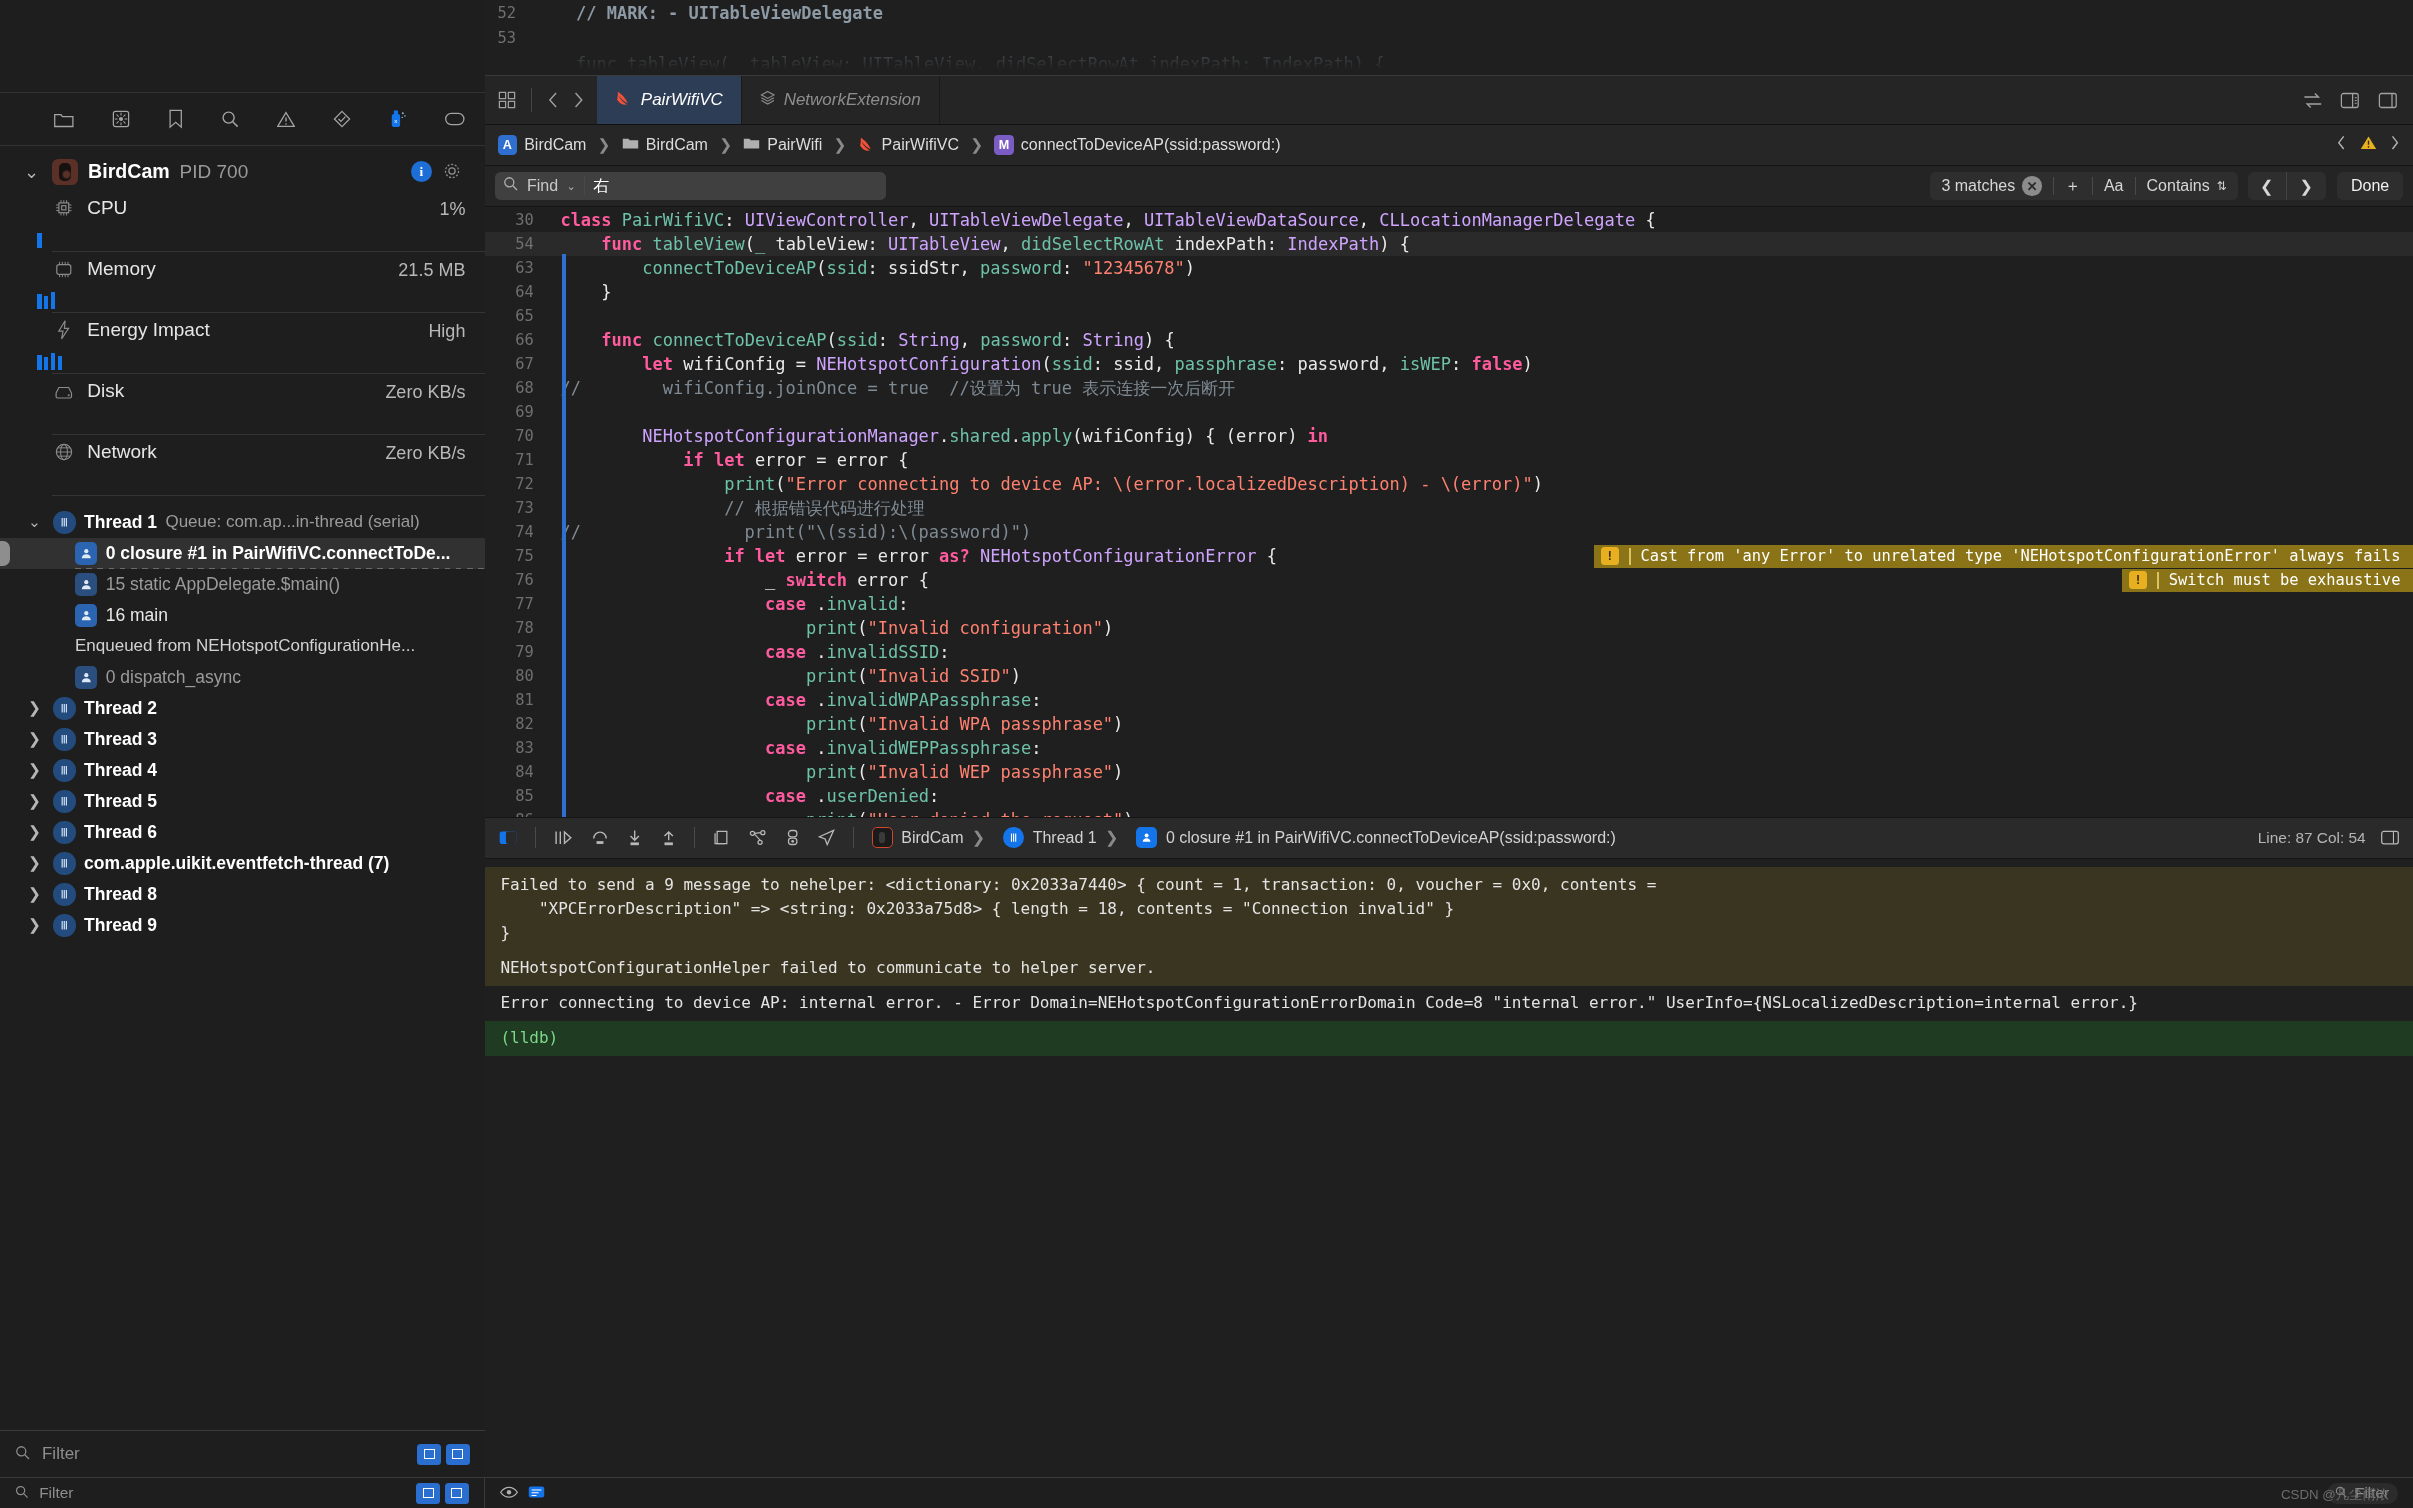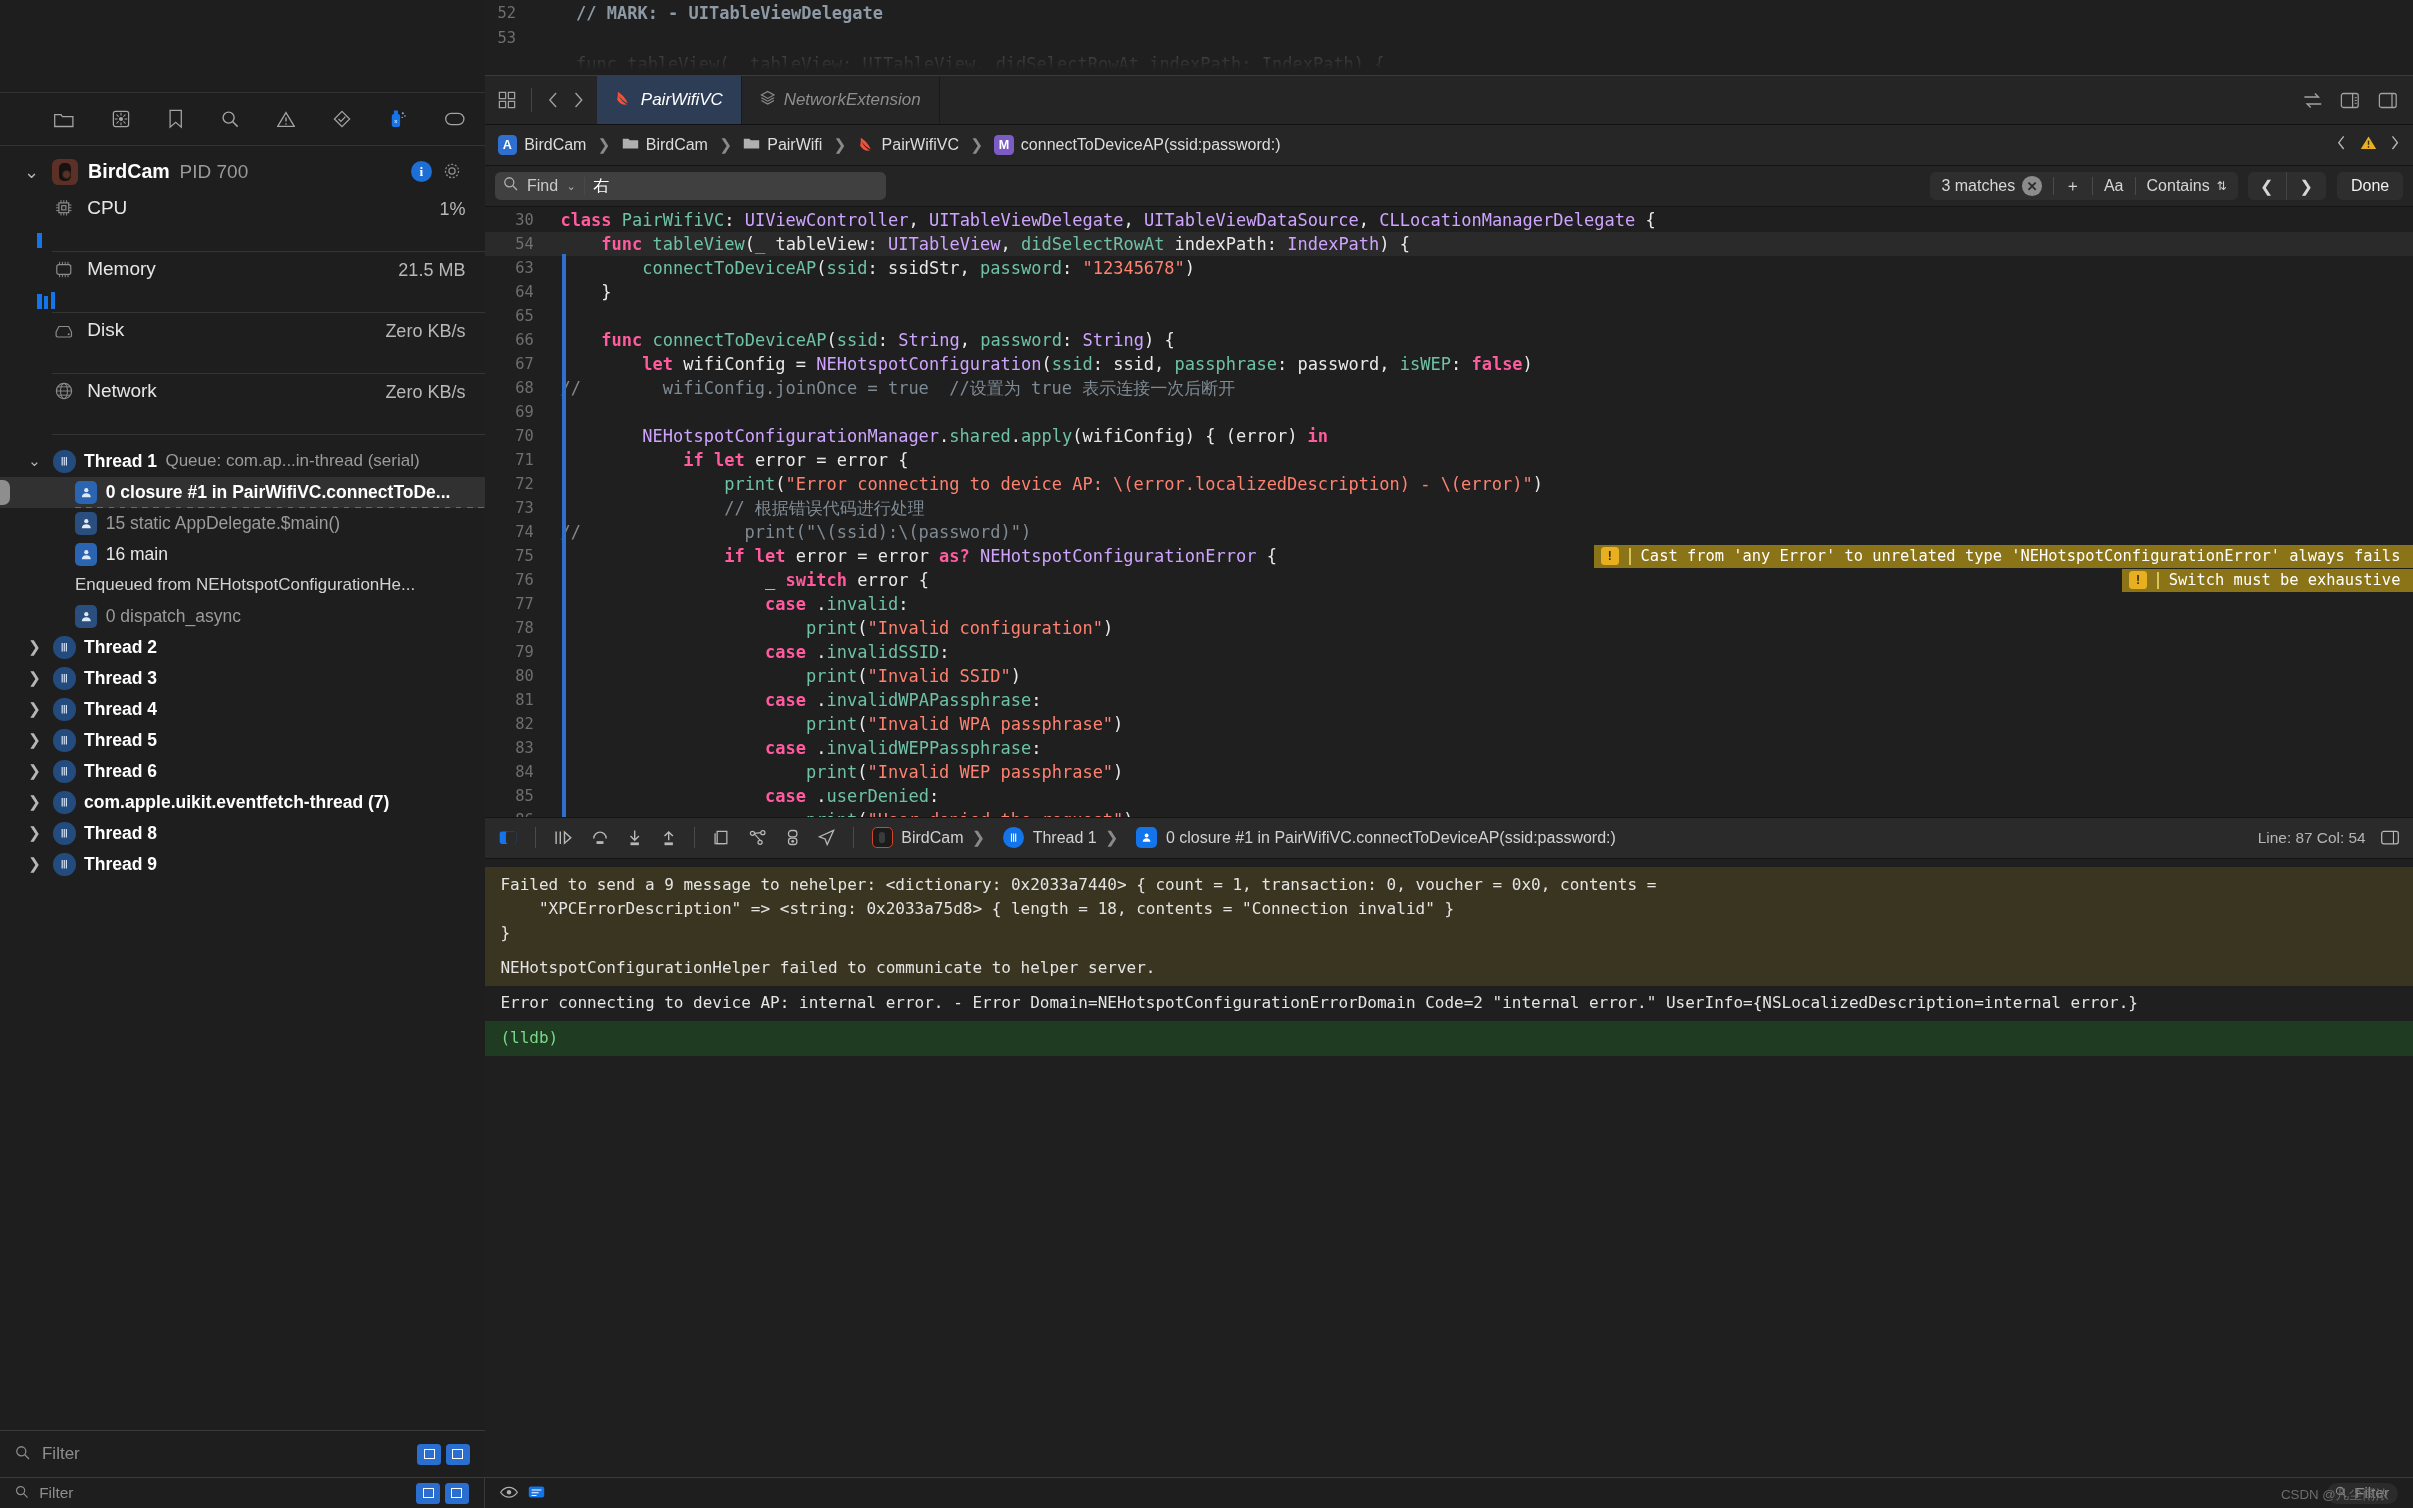--- a/index.html
+++ b/index.html
@@ -342,20 +342,37 @@
               <span class="gauge-val">21.5 MB</span>
               <span class="spark">
                 <i style="height:15.4px"></i>
                 <i style="height:12.6px"></i>
                 <i style="height:17px"></i>
               </span>
             </div>
             <div class="gauge">
               <div class="gauge-head">
                 <span class="gauge-ic">
+                  <svg width="15.4" height="19.6" viewBox="0 0 22 28">
+                    <path d="M13 1L4 16h6l-2 11 10-15h-6z" fill="none" stroke="#8b8b8b" stroke-width="1.7"></path>
+                  </svg>
+                </span>
+                <span class="gauge-label">Energy Impact</span>
+              </div>
+              <span class="gauge-val">High</span>
+              <span class="spark">
+                <i style="height:15.4px"></i>
+                <i style="height:12.6px"></i>
+                <i style="height:17px"></i>
+                <i style="height:14px"></i>
+              </span>
+            </div>
+            <div class="gauge">
+              <div class="gauge-head">
+                <span class="gauge-ic">
                   <svg width="19.6" height="15.4" viewBox="0 0 28 22">
                     <path d="M3 13l4-8h14l4 8v5a2 2 0 01-2 2H5a2 2 0 01-2-2z" fill="none" stroke="#8b8b8b" stroke-width="1.7"></path>
                     <circle cx="21" cy="16" r="1.4" fill="#8b8b8b"></circle>
                   </svg>
                 </span>
                 <span class="gauge-label">Disk</span>
               </div>
               <span class="gauge-val">Zero KB/s</span>
             </div>
             <div class="gauge">
@@ -762,21 +779,21 @@
               </svg>
             </span>
         </span>
       </div>
 
       <div class="console" id="console-body">
           <div class="cblock olive">Failed to send a 9 message to nehelper: &lt;dictionary: 0x2033a7440&gt; { count = 1, transaction: 0, voucher = 0x0, contents =
     "XPCErrorDescription" =&gt; &lt;string: 0x2033a75d8&gt; { length = 18, contents = "Connection invalid" }
 }</div>
           <div class="cblock olive">NEHotspotConfigurationHelper failed to communicate to helper server.</div>
-          <div class="cblock plainbg">Error connecting to device AP: internal error. - Error Domain=NEHotspotConfigurationErrorDomain Code=2 "internal error." UserInfo={NSLocalizedDescription=internal error.}</div>
+          <div class="cblock plainbg">Error connecting to device AP: internal error. - Error Domain=NEHotspotConfigurationErrorDomain Code=8 "internal error." UserInfo={NSLocalizedDescription=internal error.}</div>
           <div class="cblock green">(lldb)</div>
         </div>
     </div>
   </div>
 
   <div class="bottombar">
     <div class="bb-left">
       <span><svg width="14" height="14" viewBox="0 0 20 20">
             <circle cx="8" cy="8" r="5.8" fill="none" stroke="#8b8b8b" stroke-width="1.7"></circle>
             <path d="M12.4 12.4L18 18" stroke="#8b8b8b" stroke-width="1.7"></path>

